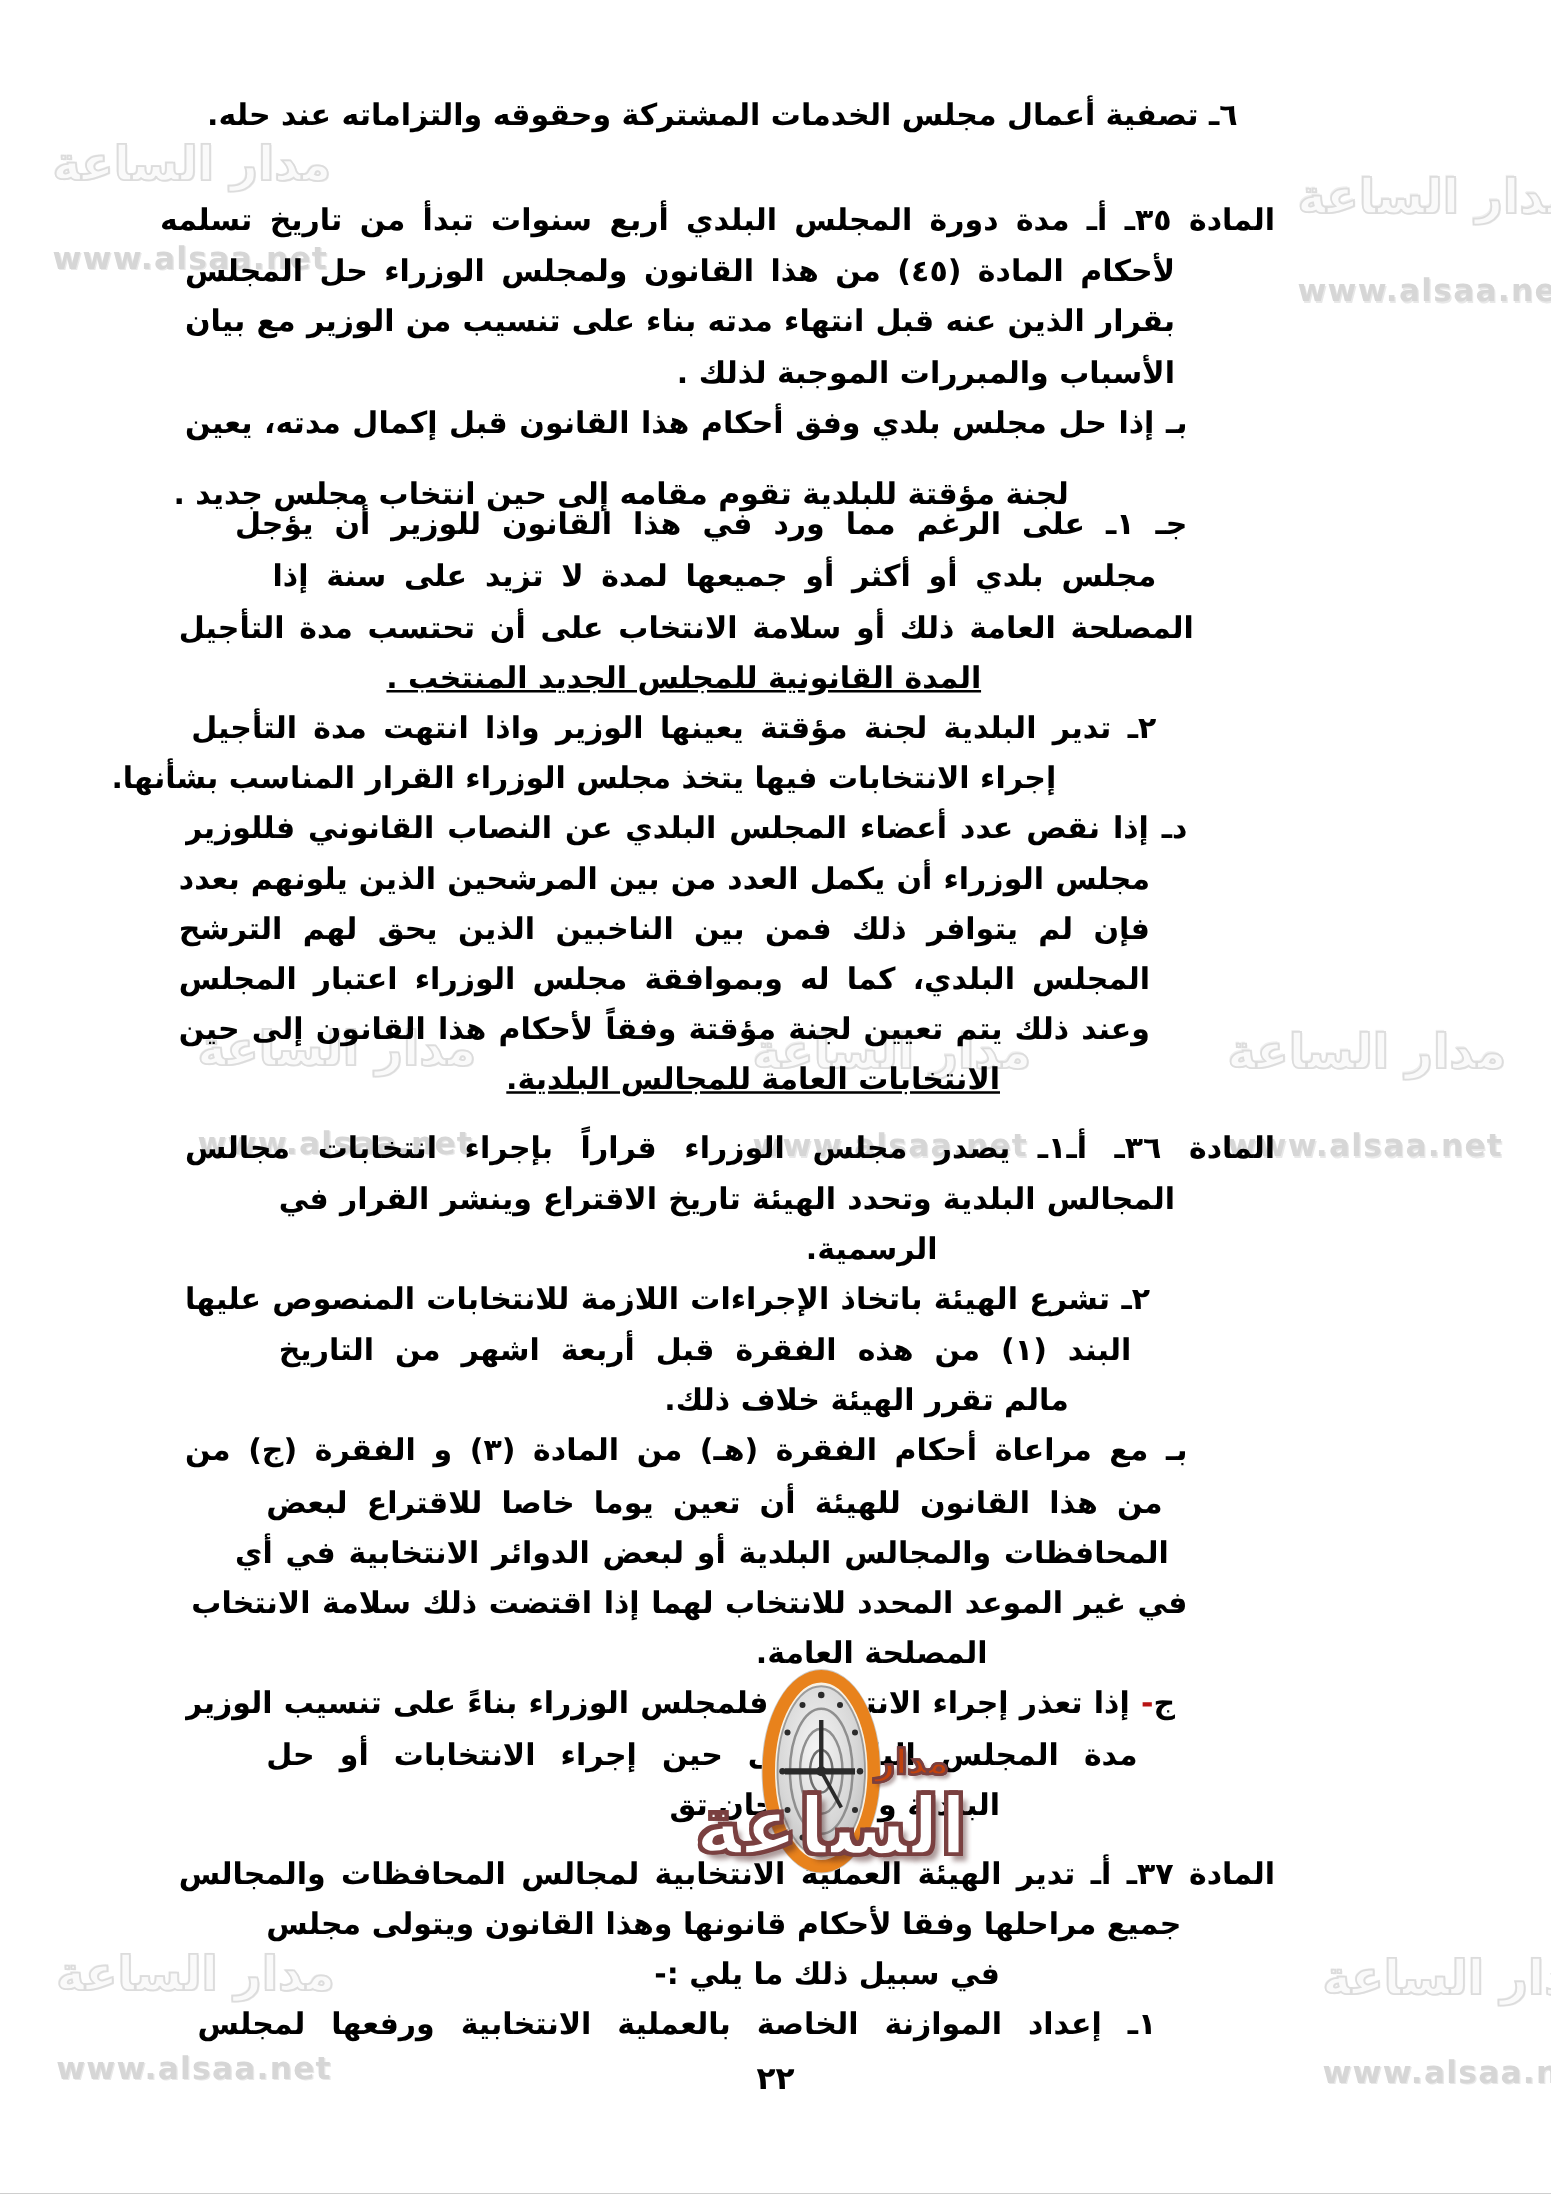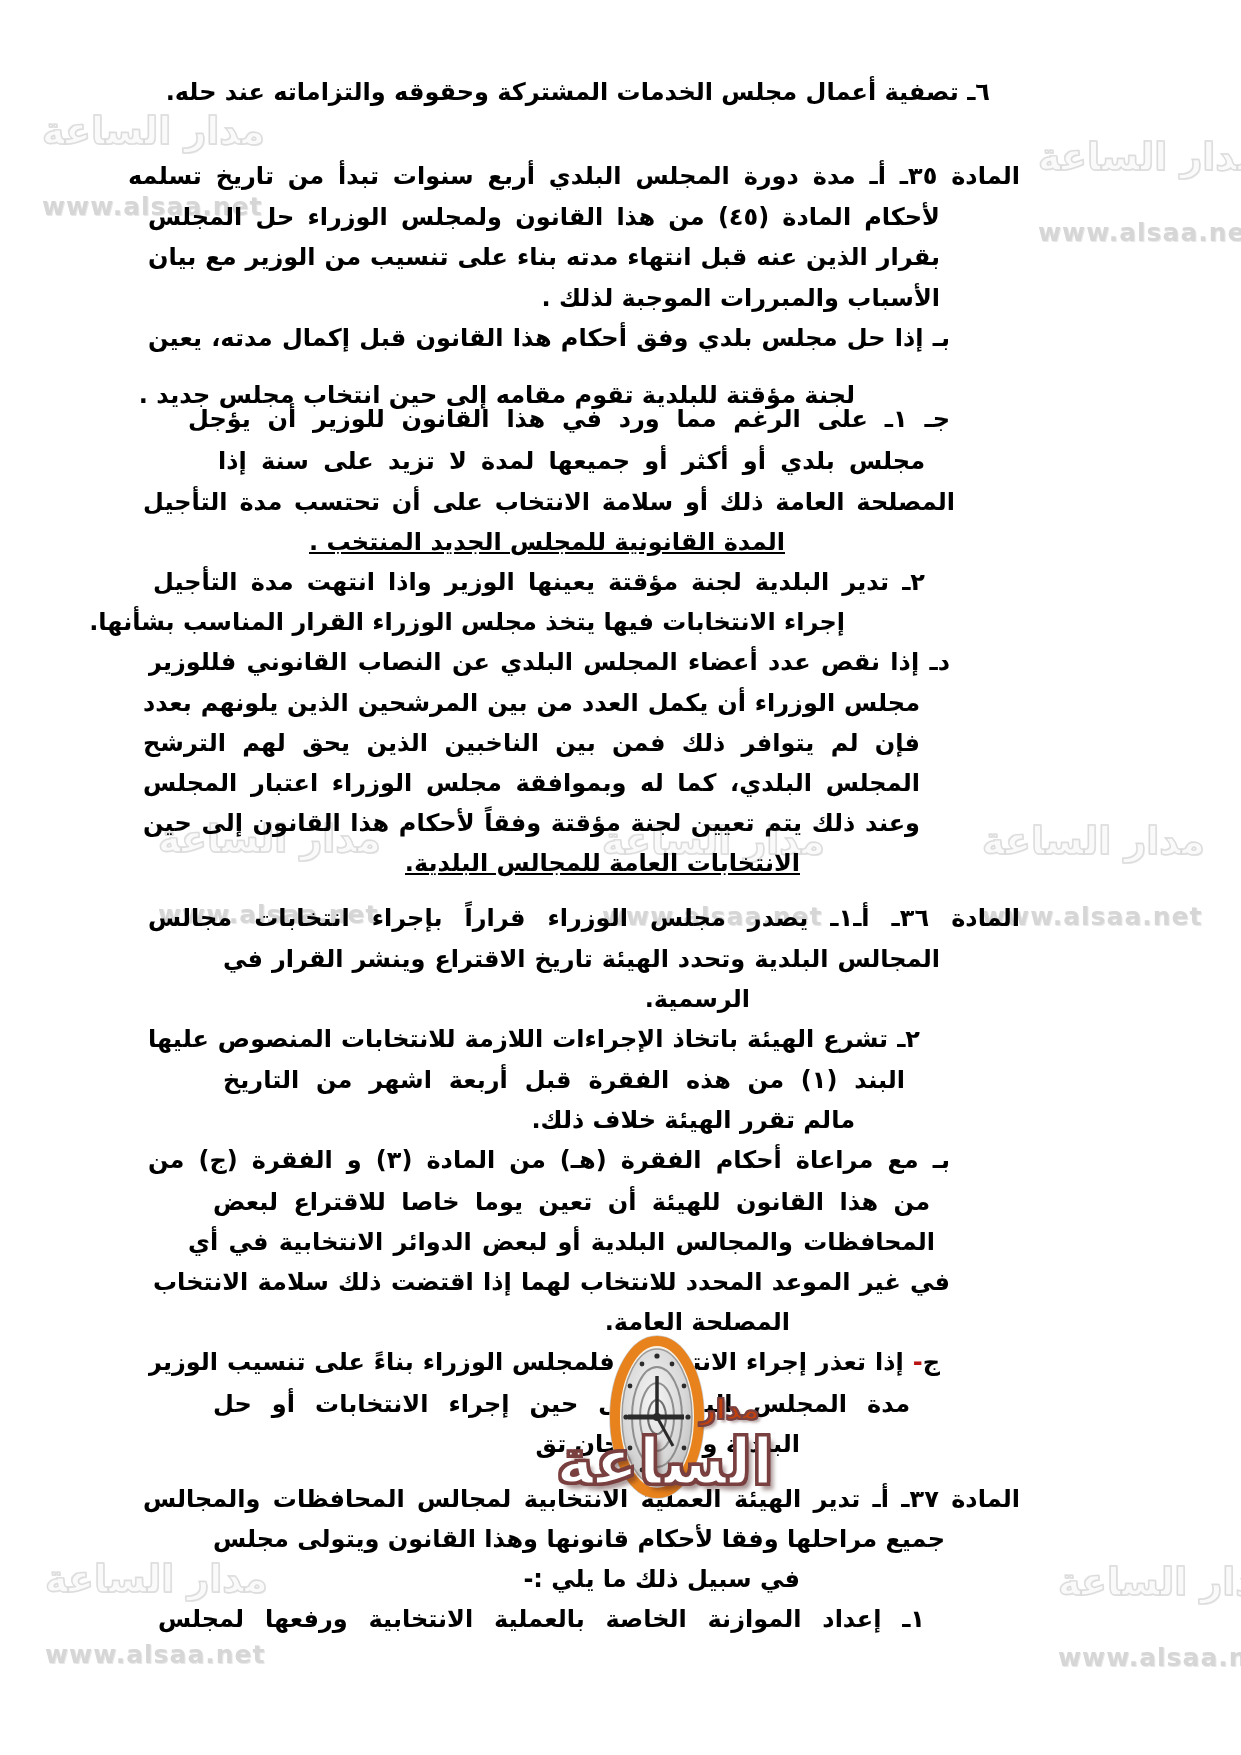--- a/index.html
+++ b/index.html
@@ -158,13 +158,14 @@
       </g>
       <line x1="20" y1="83" x2="76" y2="83" stroke="#2a2a2a" stroke-width="5"></line>
       <line x1="49" y1="83" x2="49" y2="42" stroke="#2a2a2a" stroke-width="3.5"></line>
       <line x1="49" y1="83" x2="65" y2="112" stroke="#2a2a2a" stroke-width="3"></line>
       <circle cx="49" cy="83" r="4" fill="#2a2a2a"></circle>
     </svg>
     <div class="logo-word-small">مدار</div>
     <div class="logo-word-big">الساعة</div>
   </div>
 
+  <div class="page-number">٢٢</div>
 </div>
 
 </body></html>

